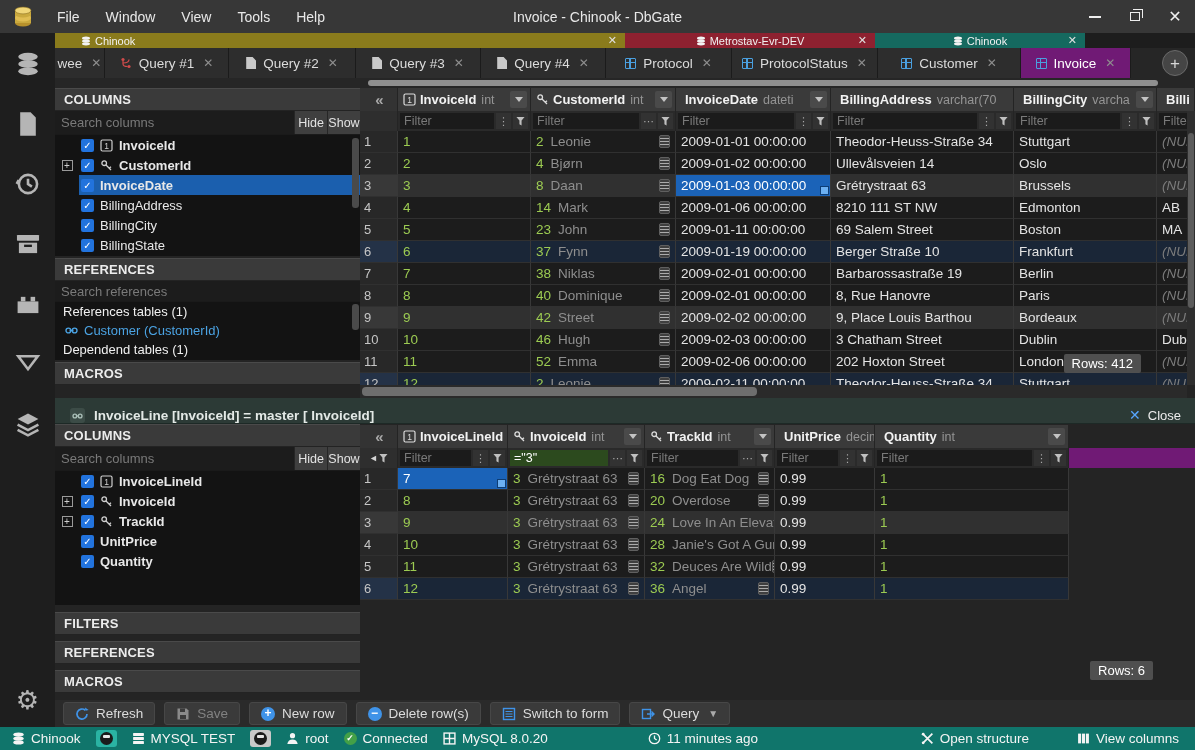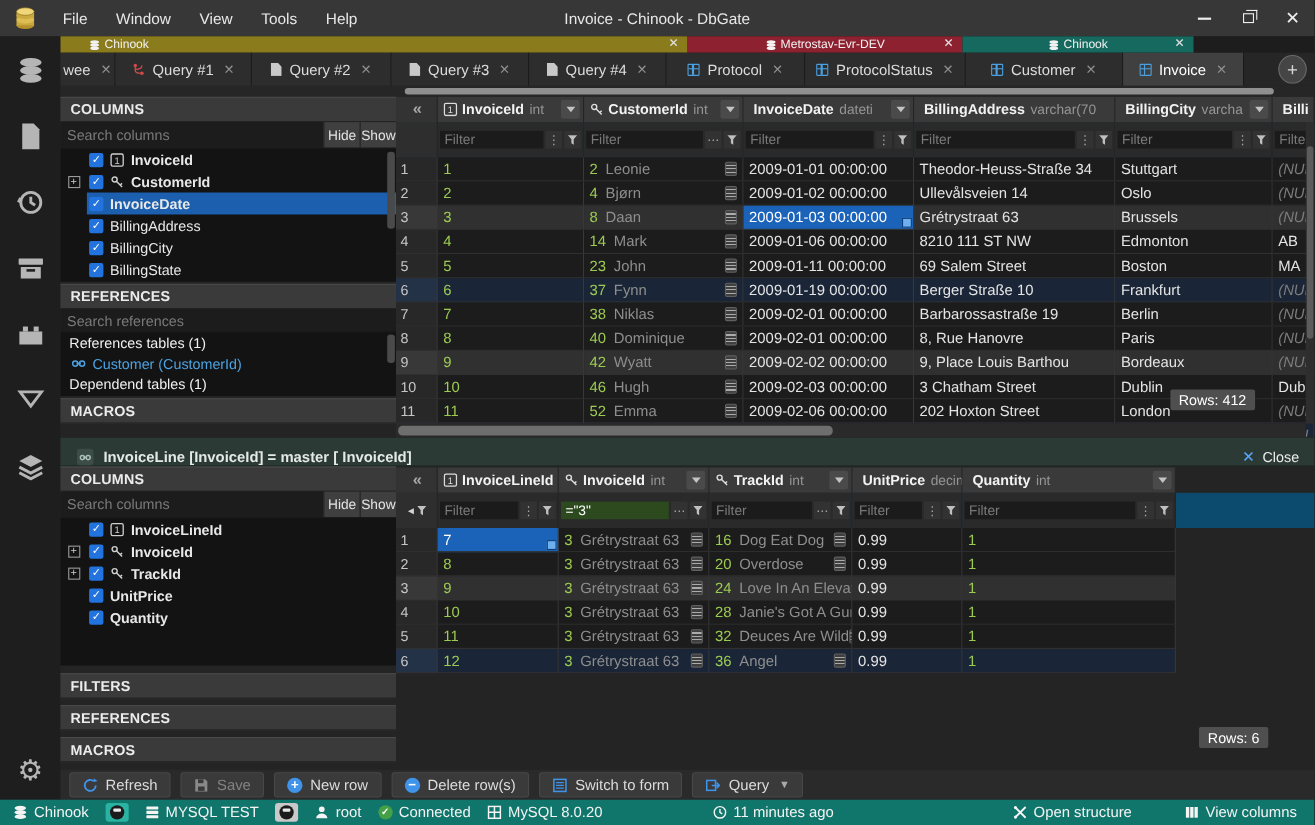--- a/index.html
+++ b/index.html
@@ -33,21 +33,21 @@
   .g-olive{width:570px;background:#8a7b1c}
   .g-olive .glabel{margin-left:26px}
   .g-red{width:250px;background:#8e2130;justify-content:flex-start}
   .g-teal{width:210px;background:#15695f;justify-content:center}
   .g-red .glabel,.g-teal .glabel{position:absolute;left:0;right:0;justify-content:center}
   .dbmini{width:10px;height:10px}
 
   
   #tabstrip{left:55px;top:48px;width:1140px;height:30px;background:#262626;display:flex}
   .tab{height:30px;display:flex;align-items:center;justify-content:center;gap:7px;background:#2d2d2d;border-right:1px solid #1b1b1b;color:#dcdcdc;font-size:13.5px}
-  .tab.active{background:#404040;color:#fff}
+  .tab.active{background:#701a75;color:#fff}
   .tab .tx{color:#8f8f8f;font-size:12px;margin-left:2px}
   .ticon-file{width:10px;height:12px;background:#c9c9c9;clip-path:polygon(0 0,64% 0,100% 32%,100% 100%,0 100%)}
   .ticon-table{width:11px;height:11px;border:1.5px solid #4aa0e0;border-radius:1px;position:relative}
   .ticon-table:before{content:'';position:absolute;left:0;right:0;top:3px;height:1.5px;background:#4aa0e0}
   .ticon-table:after{content:'';position:absolute;top:0;bottom:0;left:3px;width:1.5px;background:#4aa0e0}
   .plusbtn{position:absolute;right:7px;top:50px;width:26px;height:26px;border-radius:50%;background:#454545;border:1px solid #6a6a6a;color:#d8d8d8;font-size:17px;display:flex;align-items:center;justify-content:center;line-height:1}
   #tabscroll{left:55px;top:78px;width:1140px;height:10px;background:#262626}
   #tabscroll .thumb{position:absolute;left:313px;top:2px;width:790px;height:6px;background:#8f8f8f;border-radius:3px}
 
   
@@ -76,21 +76,21 @@
   
   #grid1{left:360px;top:88px;width:835px;height:310px;background:#242424}
   #grid2{left:360px;top:424px;width:835px;height:276px;background:#242424}
   .ghead{display:flex;height:23px}
   .hcell{background:#3a3a3a;border-right:1px solid #242424;display:flex;align-items:center;padding:0 3px 0 5px;overflow:hidden;white-space:nowrap}
   .hname{font-weight:bold;color:#f2f2f2;margin-left:4px}
   .htype{color:#959595;margin-left:5px;font-size:12.5px}
   .chev{margin-left:auto;width:17px;height:17px;min-width:17px;background:#4a4a4a;border-radius:2px;display:flex;align-items:center;justify-content:center}
   .chev:after{content:'';border:4px solid transparent;border-top:5px solid #c3c3c3;margin-top:4px}
   .corner{justify-content:center;color:#a8a8a8;font-size:15px;font-weight:bold;background:#333}
-  .frow{display:flex;height:32px;background:#0c4a6e}
+  .frow{display:flex;height:20px;background:#701a75}
   .fcell{border-right:1px solid #242424;display:flex;align-items:center;padding:2px;gap:2px;background:#2a2a2a;overflow:hidden}
   .fin{flex:1;height:16px;background:#1b1b1b;border:none;outline:none;color:#8a8a8a;font-size:12.5px;padding:0 4px;font-family:inherit;min-width:0}
   .fin::placeholder{color:#7a7a7a}
   .fin.act{background:#2c4a1e;color:#fff}
   .fbtn{width:15px;height:16px;min-width:15px;background:#323232;color:#a8a8a8;display:flex;align-items:center;justify-content:center;font-size:11px}
   .funnel{display:inline-block;width:9px;height:9px;background:#c0c0c0;clip-path:polygon(0 0,100% 0,62% 45%,62% 100%,38% 85%,38% 45%)}
   .rowswrap{overflow:hidden;position:relative}
   .grow{display:flex;height:22px}
   .gc{border-right:1px solid #383838;border-bottom:1px solid #303030;display:flex;align-items:center;padding:0 5px;overflow:hidden;white-space:nowrap;font-size:13.5px;color:#e4e4e4}
   .gut{color:#c6c6c6;font-size:13px;padding-left:4px}
@@ -589,21 +589,21 @@
         <div class="gc g1c3">2009-02-01 00:00:00</div>
         <div class="gc g1c4">8, Rue Hanovre</div>
         <div class="gc g1c5">Paris</div>
         <div class="gc g1c6 nul">(NULL)</div>
       </div>
     <div class="grow r-s">
         <div class="gc gut g1c0">9</div>
         <div class="gc g1c1 green">9</div>
         <div class="gc g1c2">
           <span class="green">42</span>
-          <span class="gname">Wyatt</span>
+          <span class="gname">Street</span>
           <span class="doc"></span>
         </div>
         <div class="gc g1c3">2009-02-02 00:00:00</div>
         <div class="gc g1c4">9, Place Louis Barthou</div>
         <div class="gc g1c5">Bordeaux</div>
         <div class="gc g1c6 nul">(NULL)</div>
       </div>
     <div class="grow r-n">
         <div class="gc gut g1c0">10</div>
         <div class="gc g1c1 green">10</div>

